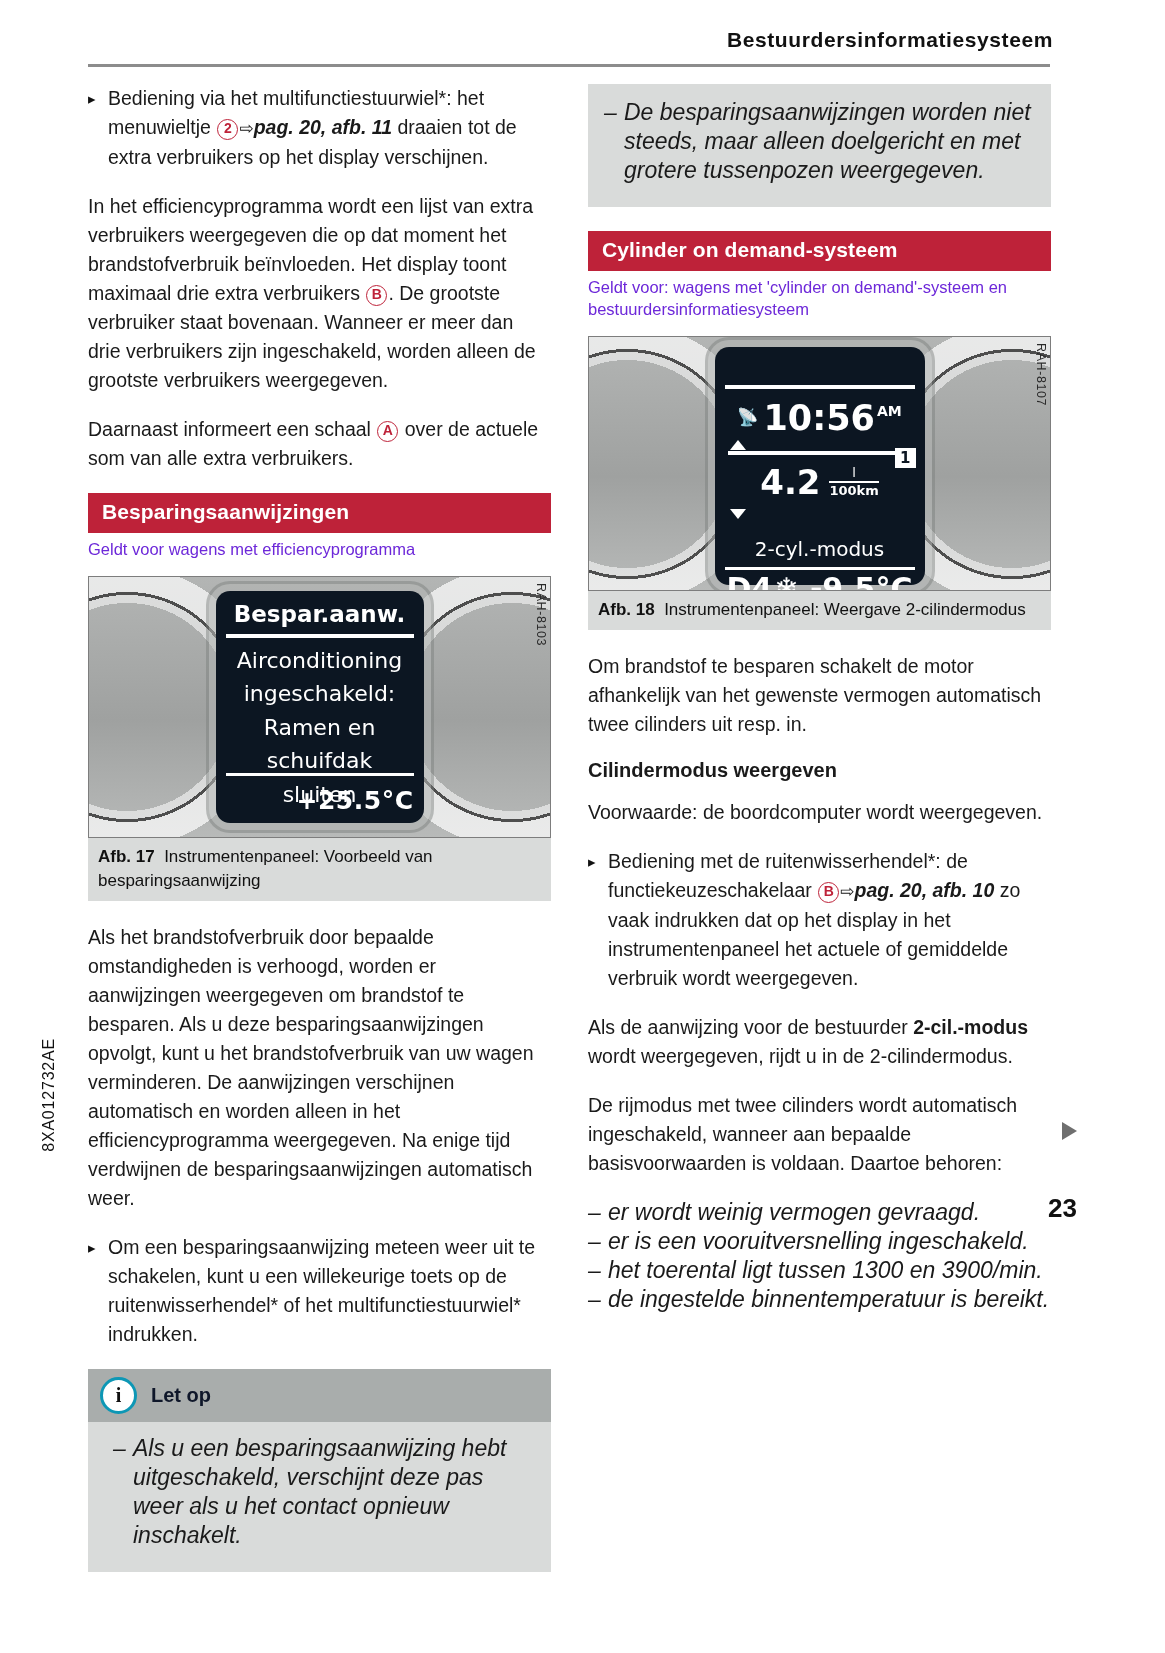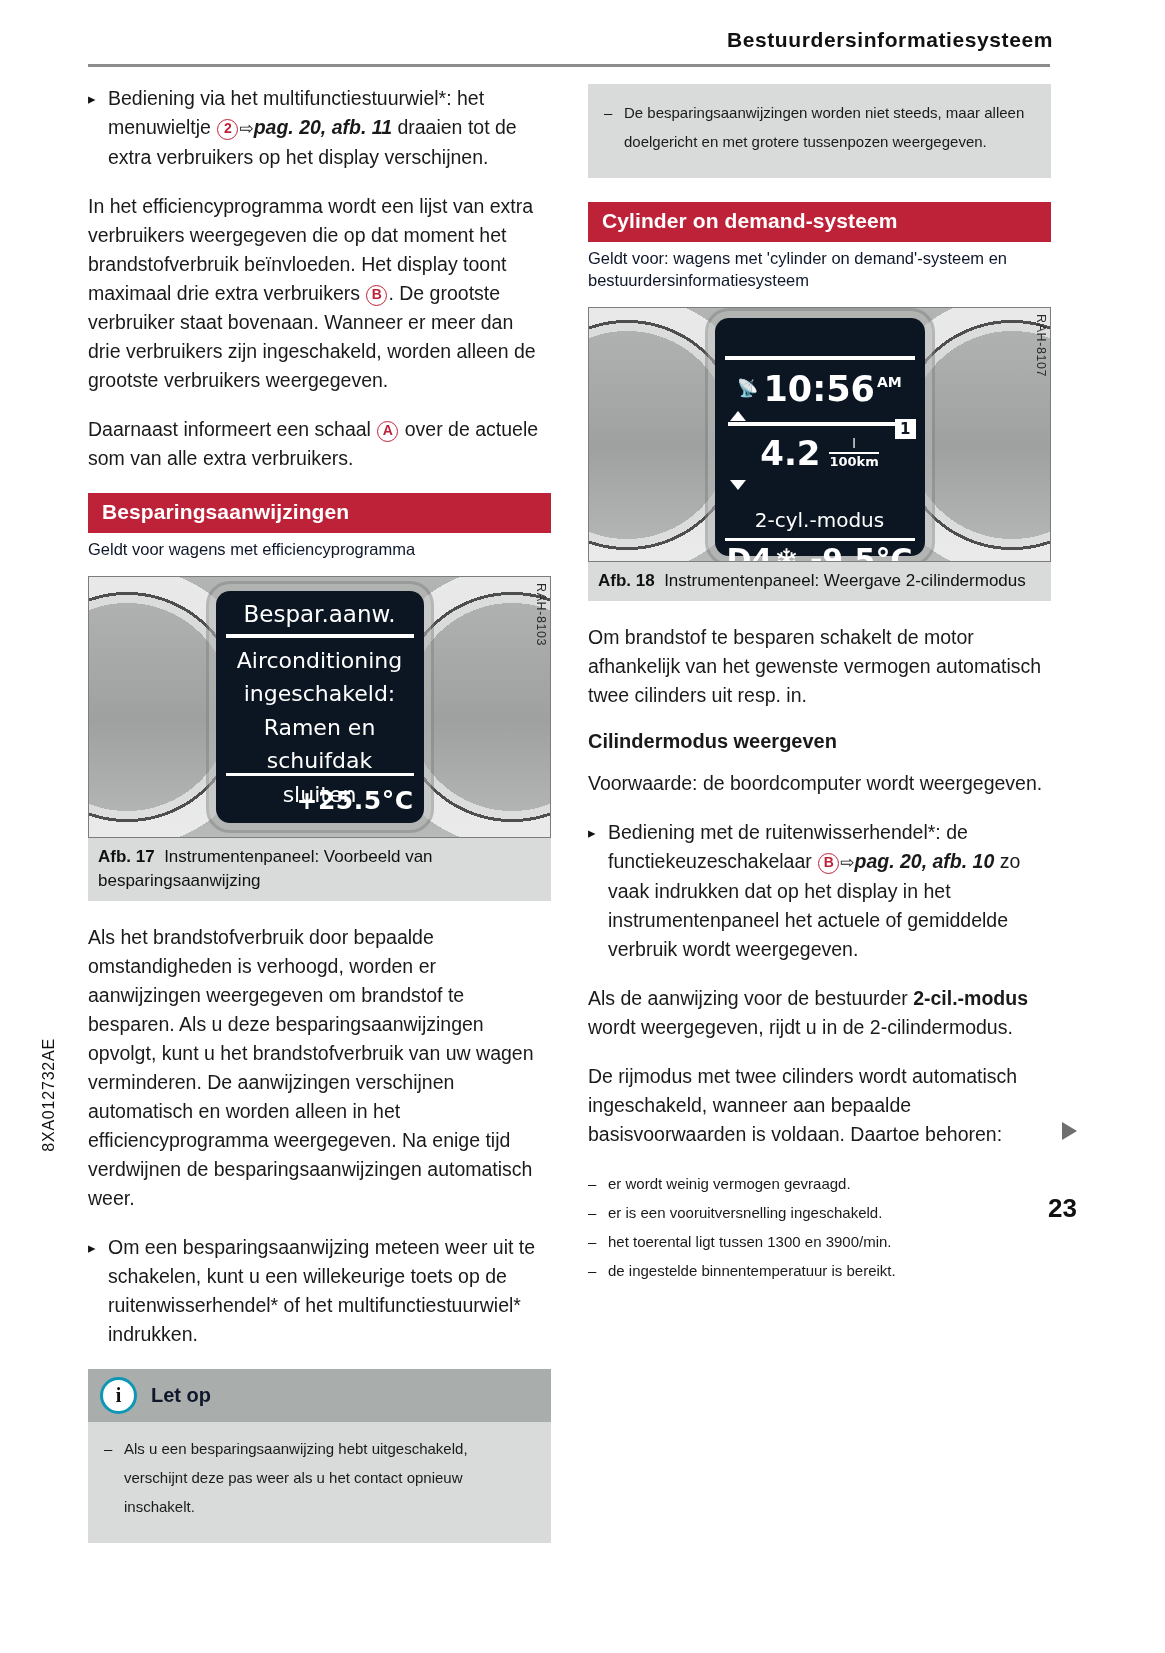--- a/index.html
+++ b/index.html
@@ -38,34 +38,34 @@
     margin-bottom:0;
   }
   ul.tri li:before{
     content:"\25B8";position:absolute;left:0;top:0;font-size:15px;color:#111;
   }
   ul.tri li + li{margin-top:2px;}
 
   
   ul.dash{list-style:none;margin:0 0 6px 0;padding:0;}
   ul.dash li{
-    position:relative;padding-left:20px;font-size:15px;line-height:29px;
+    position:relative;padding-left:20px;font-size:23px;line-height:29px;font-style:italic;
   }
   ul.dash li:before{content:"\2013";position:absolute;left:0;top:0;}
 
   
   .red-bar{
     background:#be2239;color:#fff;
     font-size:21px;font-weight:bold;
     padding:7px 0 9px 14px;
     margin:6px 0 0 0;
     letter-spacing:.1px;
   }
   .applies{
-    font-size:16.5px;line-height:22px;color:#0f172a;
+    font-size:16.5px;line-height:22px;color:#6d28d9;
     margin:5px 0 16px 0;
   }
 
   
   .grey-box{
     background:#d9dbda;padding:14px 16px 16px 16px;margin-bottom:24px;
   }
   .grey-box ul.dash li{line-height:29px;}
 
   
@@ -76,21 +76,21 @@
   }
   .note-ico{
     width:31px;height:31px;border-radius:50%;
     border:3px solid #0d97b5;background:#fff;
     color:#111;font-weight:bold;font-size:20px;
     display:flex;align-items:center;justify-content:center;
     font-family:"Liberation Serif", serif;
     margin-right:14px;flex:none;
   }
   .note-title{font-size:20px;font-weight:bold;color:#0f172a;text-align:center;}
-  .note-body{background:#d9dbda;padding:12px 16px 16px 16px;}
+  .note-body{background:#d9dbda;padding:12px 16px 16px 25px;}
   .note-body ul.dash li{line-height:29px;}
 
   
   .fig{position:relative;margin:0 0 0 0;}
   .fig-img{
     position:relative;width:463px;height:auto;
     border:1px solid #7d7d7d;box-sizing:border-box;
     background:linear-gradient(#b3b5b4,#9fa1a0 55%,#b8bab9);
     overflow:hidden;
   }
@@ -124,21 +124,21 @@
     position:absolute;left:50%;transform:translateX(-50%);
     background:#0c1622;border-radius:14px;
     box-shadow:0 0 0 7px rgba(255,255,255,.25), 0 0 0 10px rgba(120,124,123,.45);
     color:#fff;
     font-family:"DejaVu Sans", sans-serif;
   }
   .fig17 .lcd{top:14px;width:188px;height:232px;padding:0 10px;}
   .fig18 .lcd{top:10px;width:190px;height:238px;padding:0 10px;}
 
   .lcd-title{
-    text-align:center;font-size:23px;font-weight:400;
+    text-align:center;font-size:23px;font-weight:700;
     padding:10px 0 7px 0;
     font-family:"DejaVu Sans", sans-serif;
   }
   .lcd-rule{height:3.5px;background:#fff;margin:0 0 6px 0;}
   .lcd-lines{text-align:center;}
   .lcd-lines div{font-size:22px;line-height:33.5px;}
   .lcd-bottom{
     position:absolute;left:10px;right:10px;bottom:8px;
   }
   .lcd-temp{

